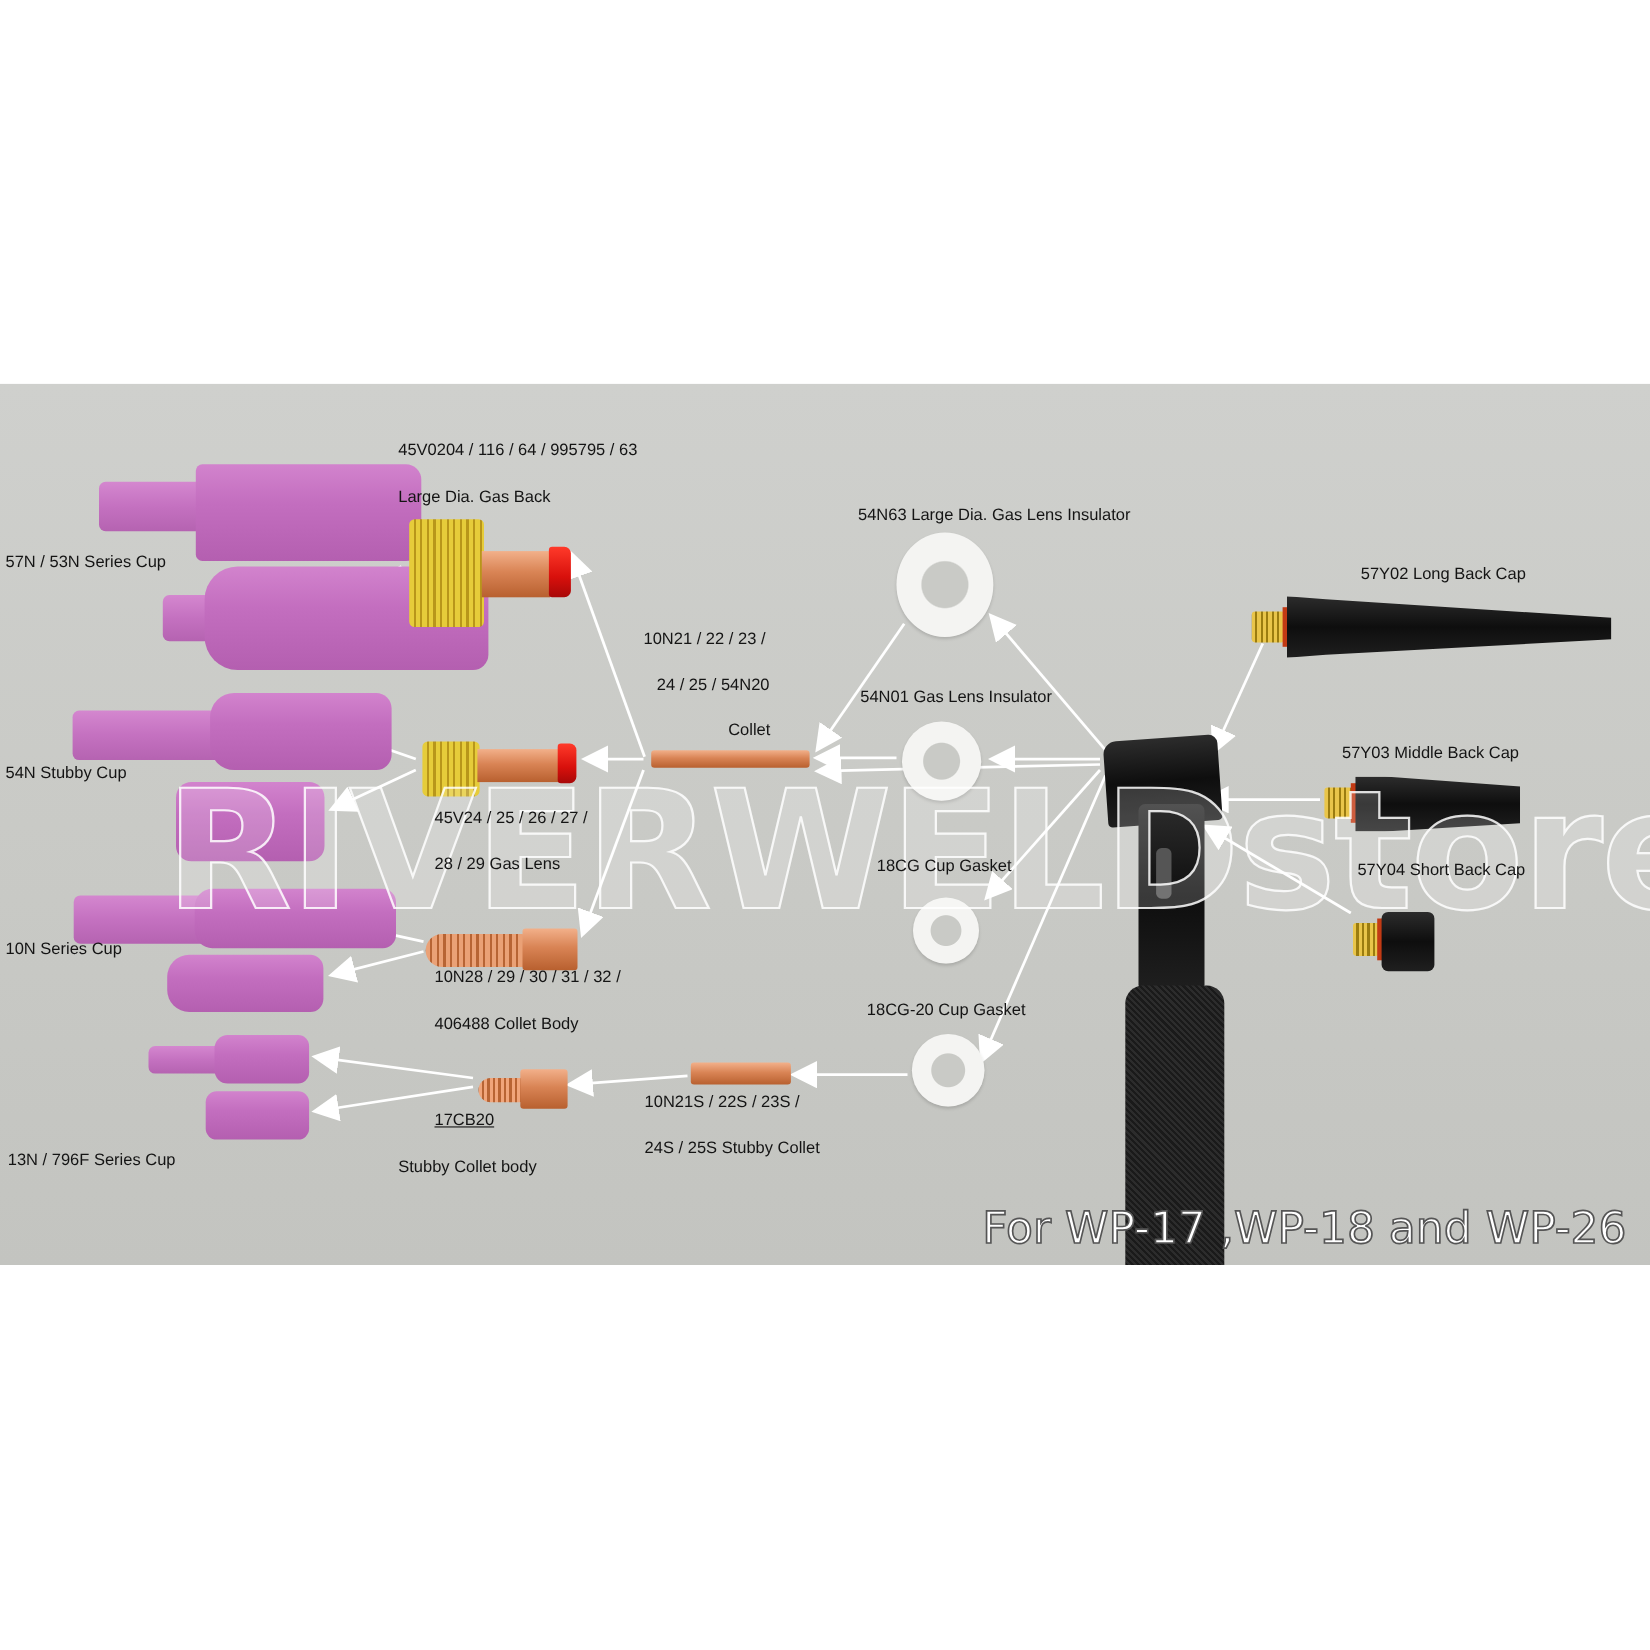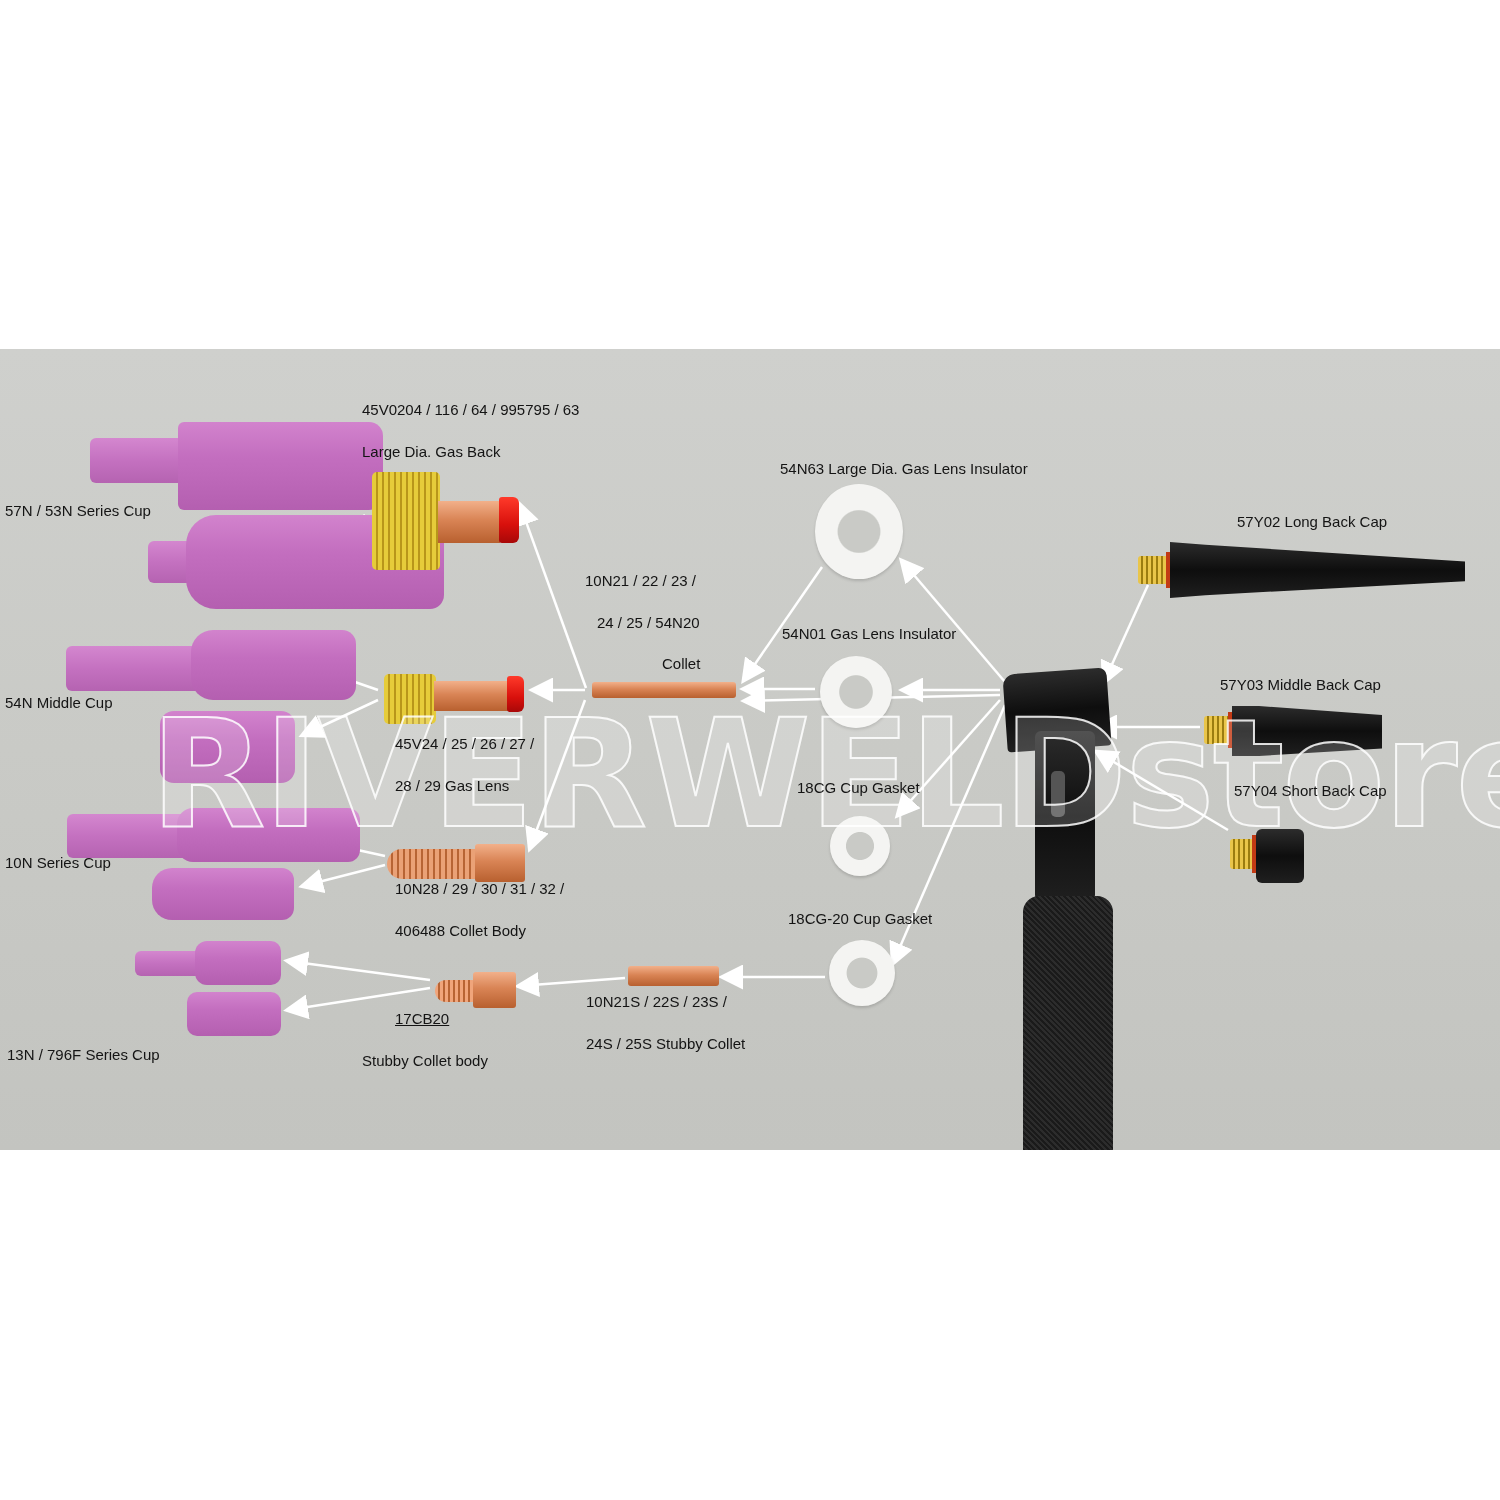--- a/index.html
+++ b/index.html
@@ -153,21 +153,21 @@
     <div class="abs thread" style="left:0;top:10px;width:24px;height:30px;border-radius:3px;"></div>
     <div class="abs" style="left:22px;top:6px;width:5px;height:38px;background:#c23a14;"></div>
     <div class="abs black" style="left:26px;top:0;width:48px;height:54px;border-radius:6px;"></div>
   </div>
 
   <div class="watermark" style="left:150px;top:350px;">RIVERWELDstore</div>
 
   <div class="label" style="left:362px;top:53px;">45V0204 / 116 / 64 / 995795 / 63</div>
   <div class="label" style="left:362px;top:95px;">Large Dia. Gas Back</div>
   <div class="label" style="left:5px;top:154px;">57N / 53N Series Cup</div>
-  <div class="label" style="left:5px;top:346px;">54N Middle Cup</div>
+  <div class="label" style="left:5px;top:346px;">54N Stubby Cup</div>
   <div class="label" style="left:5px;top:506px;">10N Series Cup</div>
   <div class="label" style="left:7px;top:698px;">13N / 796F Series Cup</div>
 
   <div class="label" style="left:585px;top:224px;">10N21 / 22 / 23 /</div>
   <div class="label" style="left:597px;top:266px;">24 / 25 / 54N20</div>
   <div class="label" style="left:662px;top:307px;">Collet</div>
 
   <div class="label" style="left:780px;top:112px;">54N63 Large Dia. Gas Lens Insulator</div>
   <div class="label" style="left:782px;top:277px;">54N01 Gas Lens Insulator</div>
 
@@ -183,13 +183,14 @@
   <div class="label" style="left:395px;top:662px;text-decoration:underline;">17CB20</div>
   <div class="label" style="left:362px;top:704px;">Stubby Collet body</div>
 
   <div class="label" style="left:586px;top:645px;">10N21S / 22S / 23S /</div>
   <div class="label" style="left:586px;top:687px;">24S / 25S Stubby Collet</div>
 
   <div class="label" style="left:1237px;top:165px;">57Y02 Long Back Cap</div>
   <div class="label" style="left:1220px;top:328px;">57Y03 Middle Back Cap</div>
   <div class="label" style="left:1234px;top:434px;">57Y04 Short Back Cap</div>
 
+  <div class="footer" style="top:748px;">For WP-17 ,WP-18 and WP-26</div>
 </div>
 
 </body></html>

